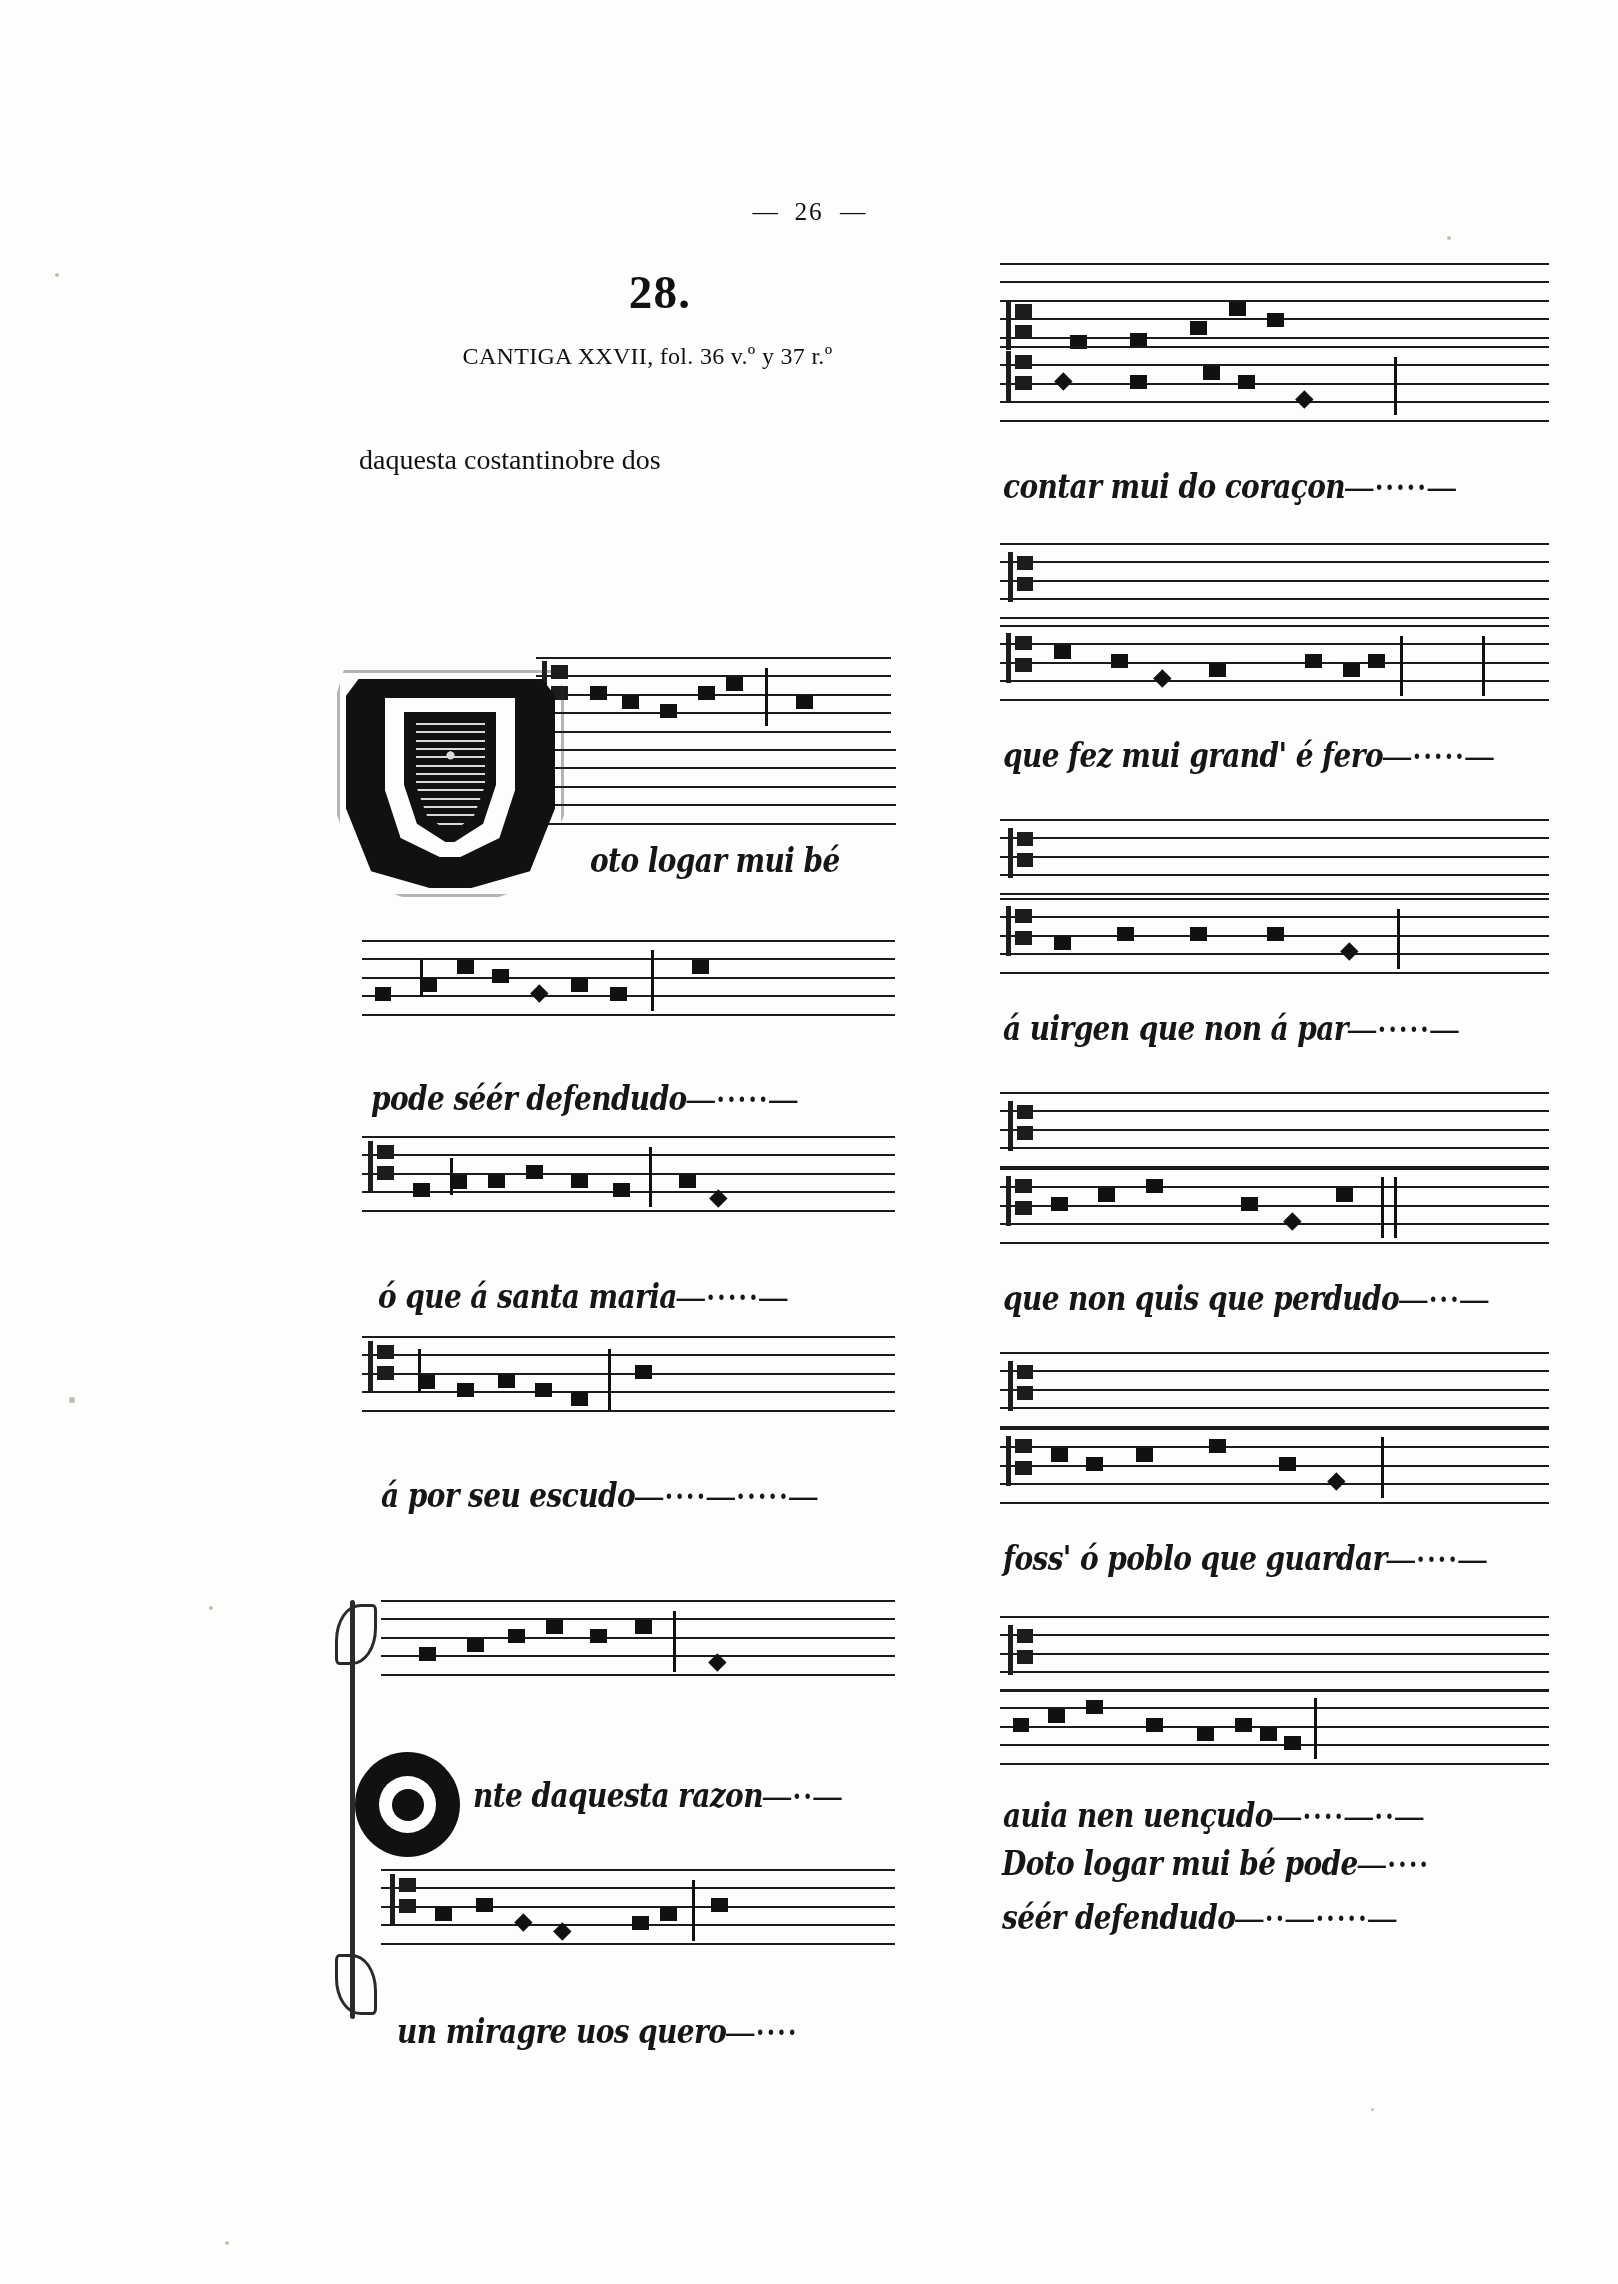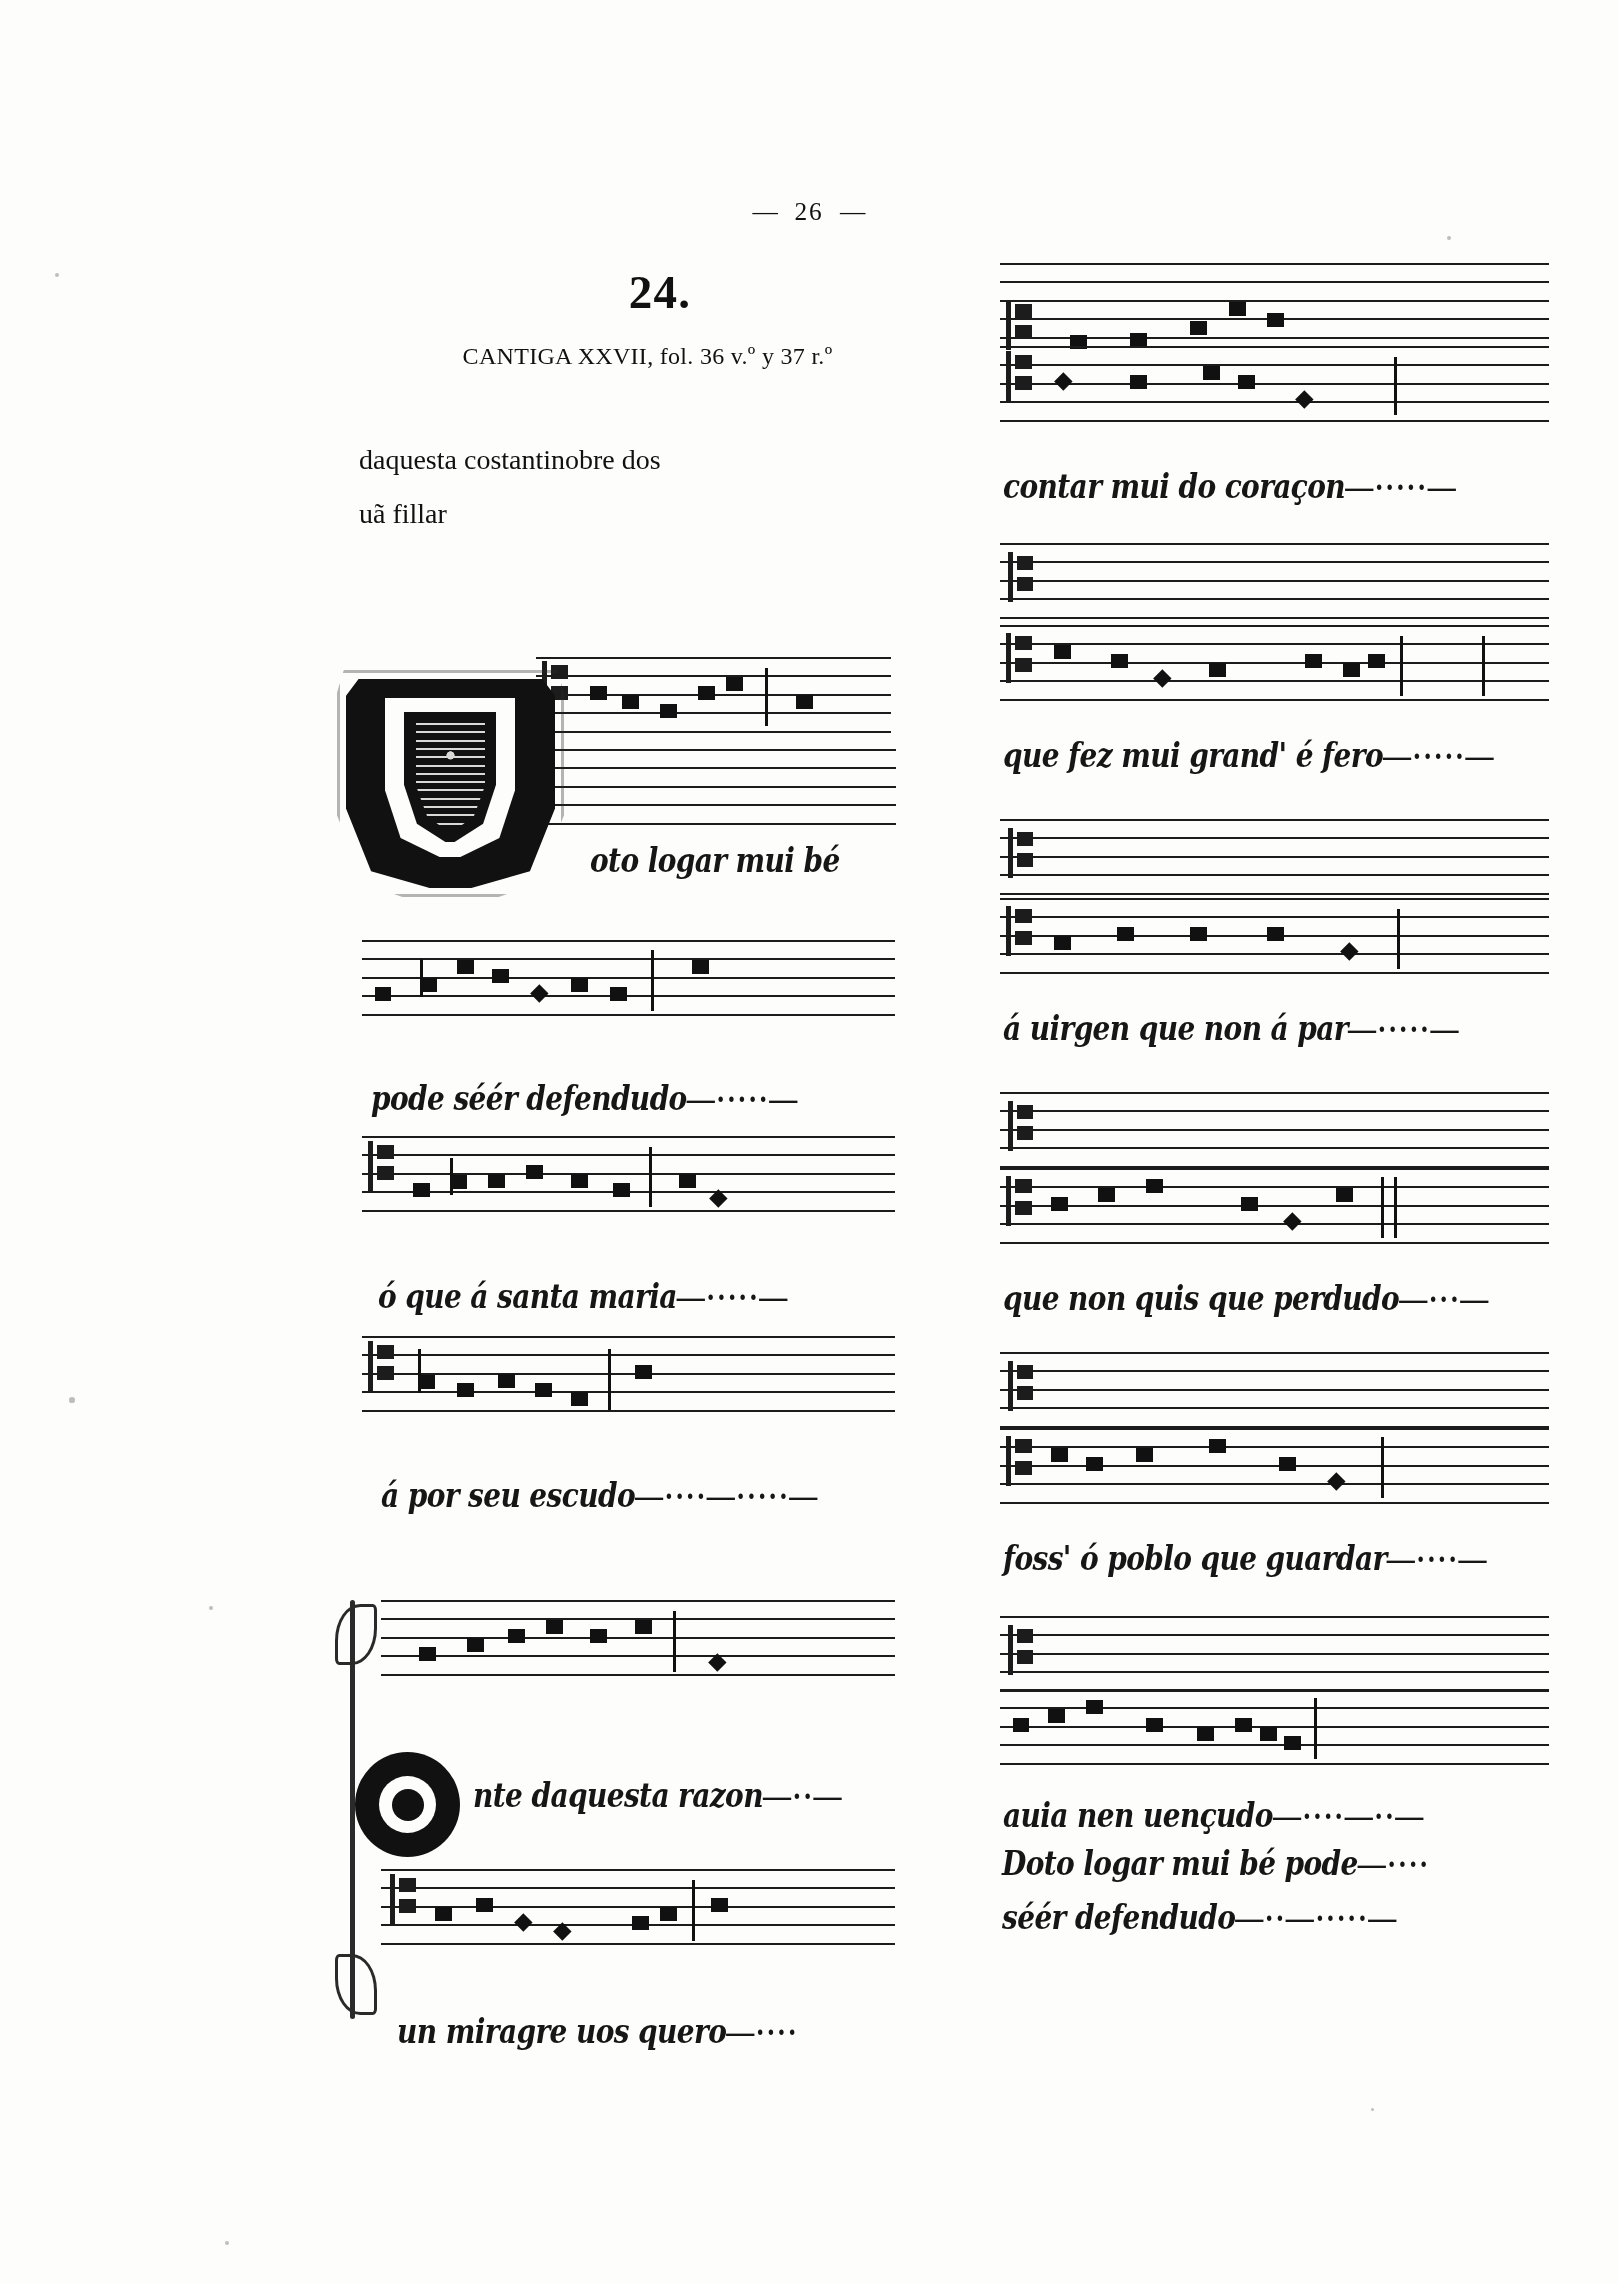--- a/index.html
+++ b/index.html
@@ -278,27 +278,26 @@
   <div class="speck" style="left:209px;  top:1606px; width:3.8px;  height:3.8px;"></div>
   <div class="speck" style="left:225px;  top:2241px; width:4.4px;  height:4.4px;"></div>
   <div class="speck" style="left:1371px; top:2108px; width:3.2px;  height:3.2px;"></div>
 
   <div id="folio">
     <span class="dash">—</span>
     &nbsp;<span>26</span>&nbsp;
     <span class="dash">—</span>
   </div>
 
-  <div id="piece-number">24.</div>
+  <div id="piece-number">28.</div>
 
   <div id="cantiga-ref">CANTIGA XXVII, fol. 36 v.º y 37 r.º</div>
 
   <div id="rubric">
     <div class="gline">daquesta costantinobre dos</div>
-    <div class="gline">uã fillar</div>
   </div>
 
   <div class="system" style="left:536px; top:657px; width:355px;">
     <div class="staff">
       <div class="line l0"></div>
       <div class="line l1"></div>
       <div class="line l2"></div>
       <div class="line l3"></div>
       <div class="line l4"></div>
 

